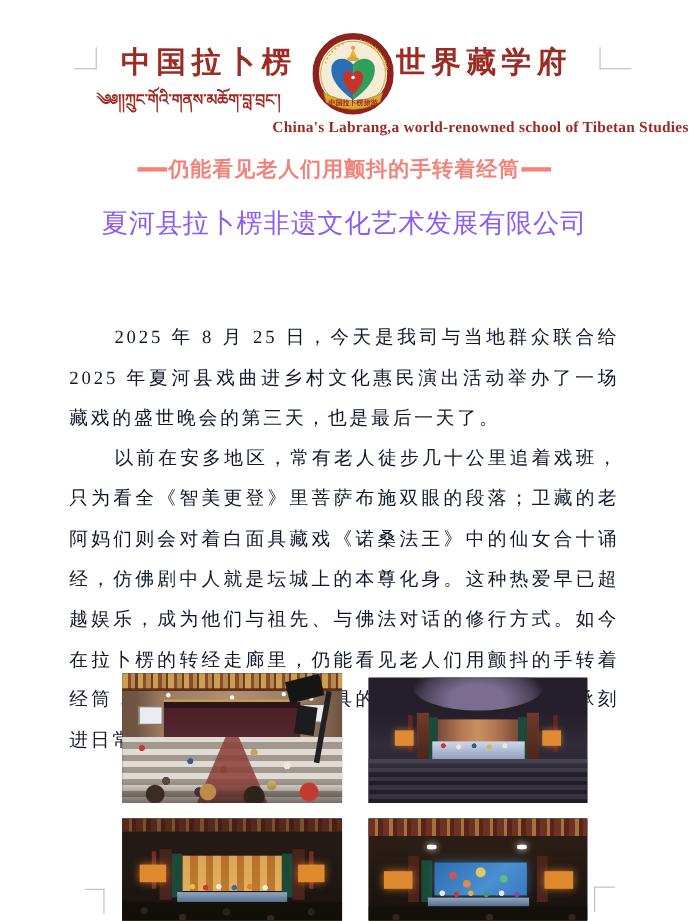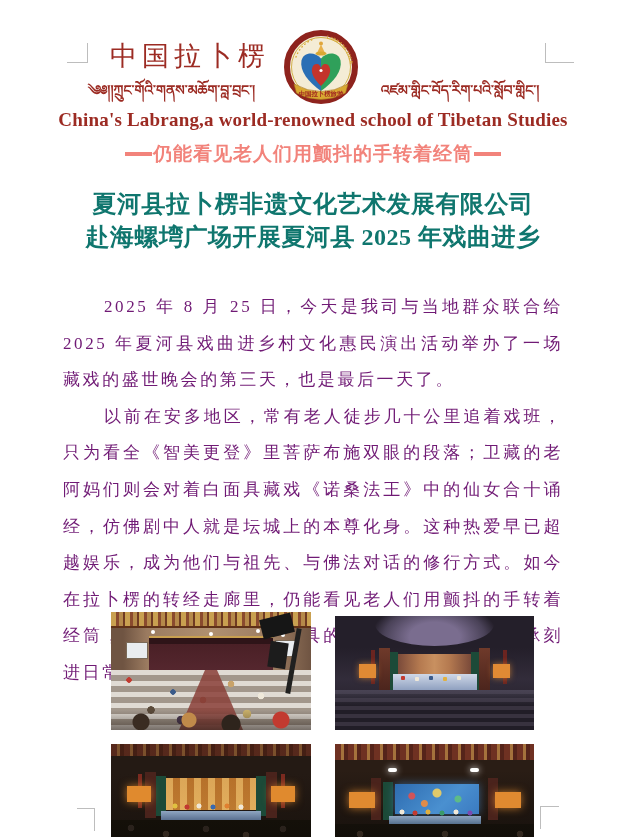--- a/index.html
+++ b/index.html
@@ -7,44 +7,44 @@
         font-family:"Liberation Serif",serif;}
 
   
   .corner{position:absolute;border-color:#bdbdbd;}
   .corner.tl{left:67px;top:43px;width:20px;height:19px;border-right:1px solid #bdbdbd;border-bottom:1px solid #bdbdbd;}
   .corner.tr{left:545px;top:43px;width:28px;height:19px;border-left:1px solid #bdbdbd;border-bottom:1px solid #bdbdbd;}
   .corner.bl{left:77px;top:808px;width:17px;height:22px;border-top:1px solid #bdbdbd;border-right:1px solid #bdbdbd;}
   .corner.br{left:540px;top:806px;width:18px;height:22px;border-top:1px solid #bdbdbd;border-left:1px solid #bdbdbd;}
 
   
-  .cn-title{position:absolute;top:38px;color:#9c2b23;font-weight:normal;font-size:27px;
+  .cn-title{position:absolute;top:38px;color:#9c2b23;font-weight:bold;font-size:27px;
             letter-spacing:5px;text-align:center;white-space:nowrap;}
   .cn-left{left:100px;width:180px;}
   .cn-right{left:350px;width:180px;}
   .tib{position:absolute;top:74px;color:#9c2b23;font-size:14px;font-weight:bold;
        text-align:center;white-space:nowrap;}
   .tib-left{left:64px;width:215px;}
   .tib-right{left:352px;width:216px;}
-  .en-line{position:absolute;top:109px;left:0;width:626px;text-align:center;
-           color:#9c2b23;font-weight:bold;font-size:19px;letter-spacing:.2px;}
+  .en-line{position:absolute;top:109px;left:0;width:626px;text-align:right;
+           color:#9c2b23;font-weight:bold;font-size:14px;letter-spacing:.2px;}
   .logo{position:absolute;left:284px;top:29px;width:74px;height:78px;}
 
   
   .banner{position:absolute;top:141px;left:0;width:626px;height:26px;
           display:flex;align-items:center;justify-content:center;
           color:#f2837b;font-size:19px;font-weight:bold;letter-spacing:1px;white-space:nowrap;}
   .banner .bar{display:inline-block;width:27px;height:4px;background:#f2837b;margin:0 1px;}
 
   
   .doc-title{position:absolute;top:188px;left:58px;width:510px;text-align:center;
-             color:#0f766e;font-weight:bold;font-size:24px;line-height:33px;letter-spacing:.5px;}
-
-  
-  .body-text{position:absolute;top:289px;left:63px;width:500px;color:#701a75;
+             color:#8b5cf6;font-weight:normal;font-size:24px;line-height:33px;letter-spacing:.5px;}
+
+  
+  .body-text{position:absolute;top:289px;left:63px;width:500px;color:#0f172a;
              font-size:17px;line-height:36.6px;text-align:justify;letter-spacing:2.6px;}
   .body-text p{margin:0;text-indent:41px;}
 
   
   .photo{position:absolute;overflow:hidden;background:#222;}
   .photo *{position:absolute;}
   .ph1{left:111px;top:612px;width:200px;height:118px;}
   .ph2{left:335px;top:616px;width:199px;height:114px;}
   .ph3{left:111px;top:744px;width:200px;height:150px;}
   .ph4{left:335px;top:744px;width:199px;height:150px;}
@@ -197,22 +197,22 @@
 <body>
 
 <div class="page">
 
   <div class="corner tl"></div>
   <div class="corner tr"></div>
   <div class="corner bl"></div>
   <div class="corner br"></div>
 
   <div class="cn-title cn-left">中国拉卜楞</div>
+  <div class="cn-title cn-right">世界藏学府</div>
   <div class="tib tib-left">༄༅།།ཀྲུང་གོའི་གནས་མཆོག་བླ་བྲང་།</div>
-  <div class="tib tib-right">འཛམ་གླིང་བོད་རིག་པའི་སློབ་གླིང་།</div>
   <div class="en-line">China's Labrang,a world-renowned school of Tibetan Studies</div>
 
   <div class="logo">
     <svg width="74" height="78" viewBox="0 0 74 78">
       <circle cx="37" cy="38" r="34" fill="#F4ECD6" stroke="#8E231D" stroke-width="6"></circle>
       <circle cx="37" cy="38" r="29.5" fill="none" stroke="#C9A227" stroke-width="0.8"></circle>
       <defs>
         <path id="arcR" d="M37,9 A29,29 0 0 1 66,38"></path>
         <path id="arcL" d="M8,38 A29,29 0 0 1 37,9"></path>
       </defs>
@@ -244,21 +244,20 @@
   </div>
 
   <div class="banner">
     <span class="bar"></span>
       <span>仍能看见老人们用颤抖的手转着经筒</span>
       <span class="bar"></span>
   </div>
 
   <div class="doc-title">
     <div>夏河县拉卜楞非遗文化艺术发展有限公司</div>
-    <div>赴海螺塆广场开展夏河县 2025 年戏曲进乡</div>
   </div>
 
   <div class="body-text">
     <p>2025 年 8 月 25 日，今天是我司与当地群众联合给 2025 年夏河县戏曲进乡村文化惠民演出活动举办了一场藏戏的盛世晚会的第三天，也是最后一天了。</p>
     <p>以前在安多地区，常有老人徒步几十公里追着戏班，只为看全《智美更登》里菩萨布施双眼的段落；卫藏的老阿妈们则会对着白面具藏戏《诺桑法王》中的仙女合十诵经，仿佛剧中人就是坛城上的本尊化身。这种热爱早已超越娱乐，成为他们与祖先、与佛法对话的修行方式。如今在拉卜楞的转经走廊里，仍能看见老人们用颤抖的手转着经筒，在走廊里说着藏戏面具的轮廓，将六百年的传承刻进日常。</p>
   </div>
 
   <div class="photo ph1">
     <div class="p1-wall"></div>
     <div class="p1-frieze"></div>

